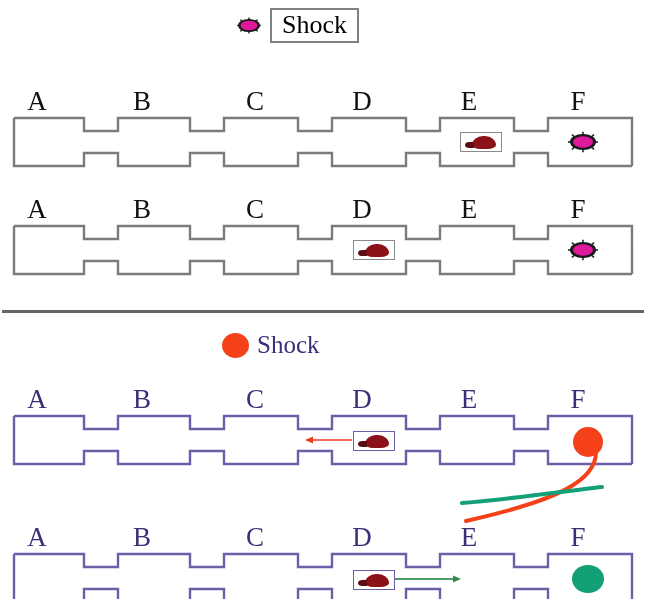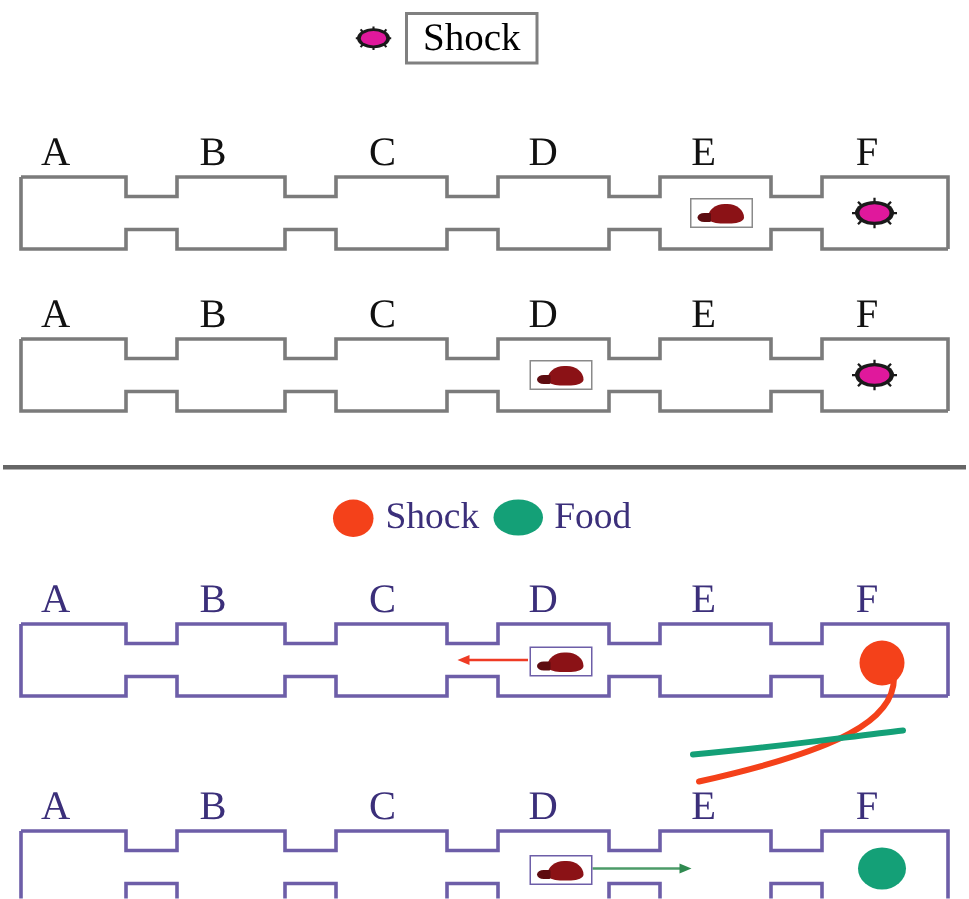--- a/index.html
+++ b/index.html
@@ -250,24 +250,20 @@
     </div>
   </div>
 
   <div class="divider"></div>
 
   <div class="mid-legend">
     <span class="legend-group">
       <span class="dot dot-shock"></span>
       <span>Shock</span>
     </span>
-    <span class="legend-group">
-      <span class="dot dot-food"></span>
-      <span>Food</span>
-    </span>
   </div>
 
   <div class="apparatus" id="row-3" style="top:386px;">
     <div class="labels">
       <span class="chamber-label" style="left:22px; color:#3b2f7a;">A</span>
       <span class="chamber-label" style="left:127px; color:#3b2f7a;">B</span>
       <span class="chamber-label" style="left:240px; color:#3b2f7a;">C</span>
       <span class="chamber-label" style="left:347px; color:#3b2f7a;">D</span>
       <span class="chamber-label" style="left:454px; color:#3b2f7a;">E</span>
       <span class="chamber-label" style="left:563px; color:#3b2f7a;">F</span>

